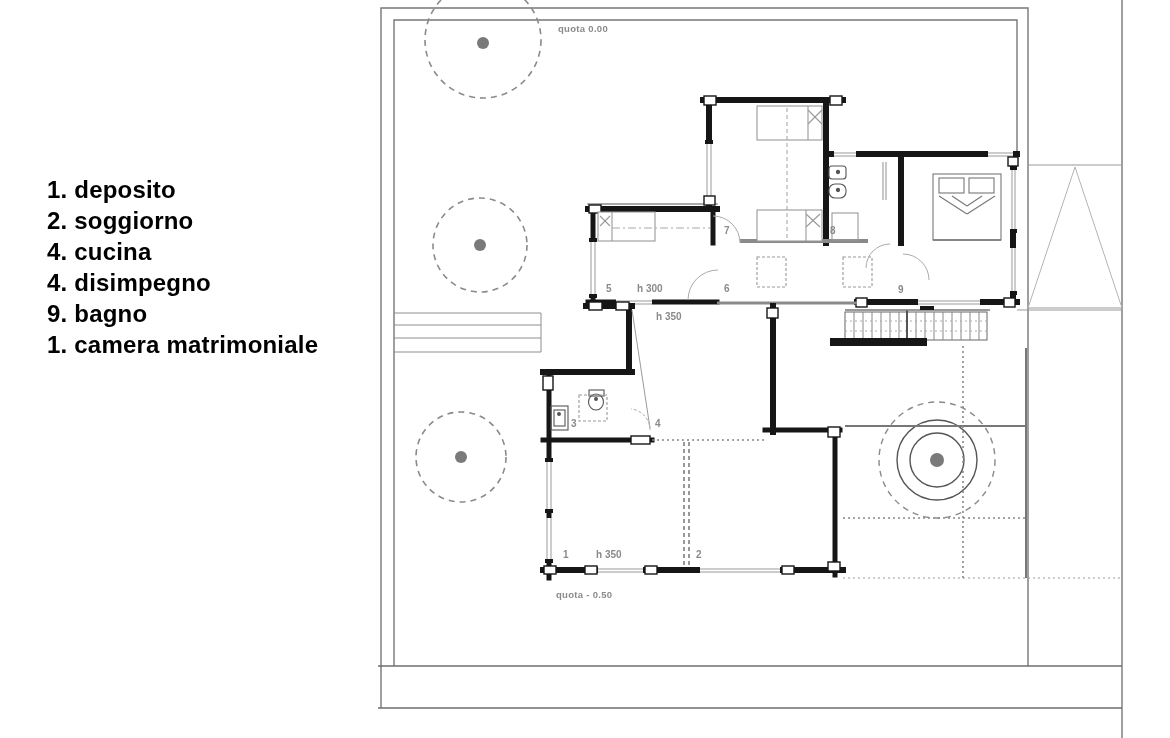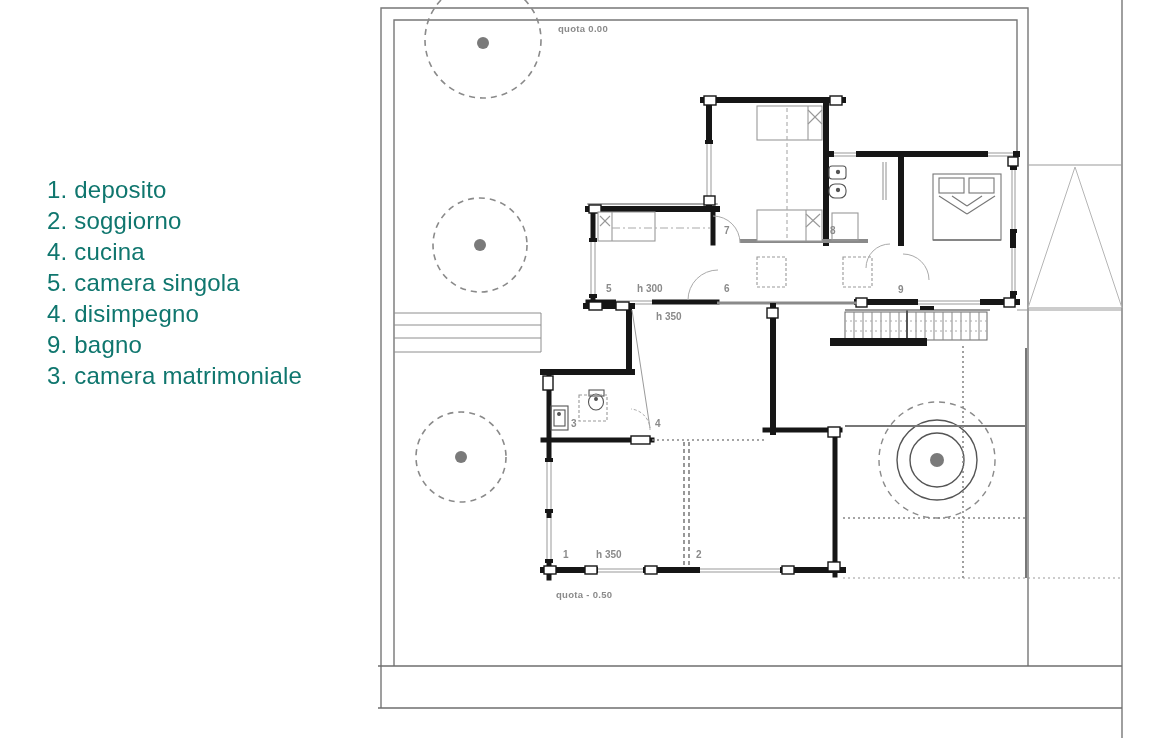--- a/index.html
+++ b/index.html
@@ -1,43 +1,42 @@
 <!DOCTYPE html>
 <html><head>
 <meta charset="utf-8">
 <style>
   html,body{margin:0;padding:0;background:#fff;}
   #stage{
     position:relative;width:1170px;height:738px;background:#fff;overflow:hidden;
     font-family:"Liberation Sans",sans-serif;
   }
   #legend{
-    position:absolute;left:47px;top:174px;color:#0f766e;
-    font-size:24px;font-weight:400;line-height:31px;letter-spacing:.2px;
+    position:absolute;left:47px;top:174px;color:#000000;
+    font-size:24px;font-weight:700;line-height:31px;letter-spacing:.2px;
   }
   #legend .item{white-space:nowrap;}
   #plan-svg{position:absolute;left:0;top:0;}
   text{font-family:"Liberation Sans",sans-serif;}
   .room-num{font-size:10px;font-weight:700;fill:#8a8a8a;}
   .h-label{font-size:10px;font-weight:700;fill:#8a8a8a;}
   .quota{font-size:9.5px;font-weight:700;fill:#8a8a8a;letter-spacing:.3px;}
 </style>
 </head>
 <body>
 
 <div id="stage">
 
   <div id="legend">
     <div class="item">1. deposito</div>
     <div class="item">2. soggiorno</div>
     <div class="item">4. cucina</div>
-    <div class="item">5. camera singola</div>
     <div class="item">4. disimpegno</div>
     <div class="item">9. bagno</div>
-    <div class="item">3. camera matrimoniale</div>
+    <div class="item">1. camera matrimoniale</div>
   </div>
 
   <svg id="plan-svg" width="1170" height="738" viewBox="0 0 1170 738">
 
     <g stroke="#777" stroke-width="1.4" fill="none">
       <polyline points="381,708 381,8 1028,8 1028,666"></polyline>
       <polyline points="394,666 394,20 1017,20 1017,152"></polyline>
       <line x1="1122" y1="0" x2="1122" y2="738"></line>
     </g>
 

